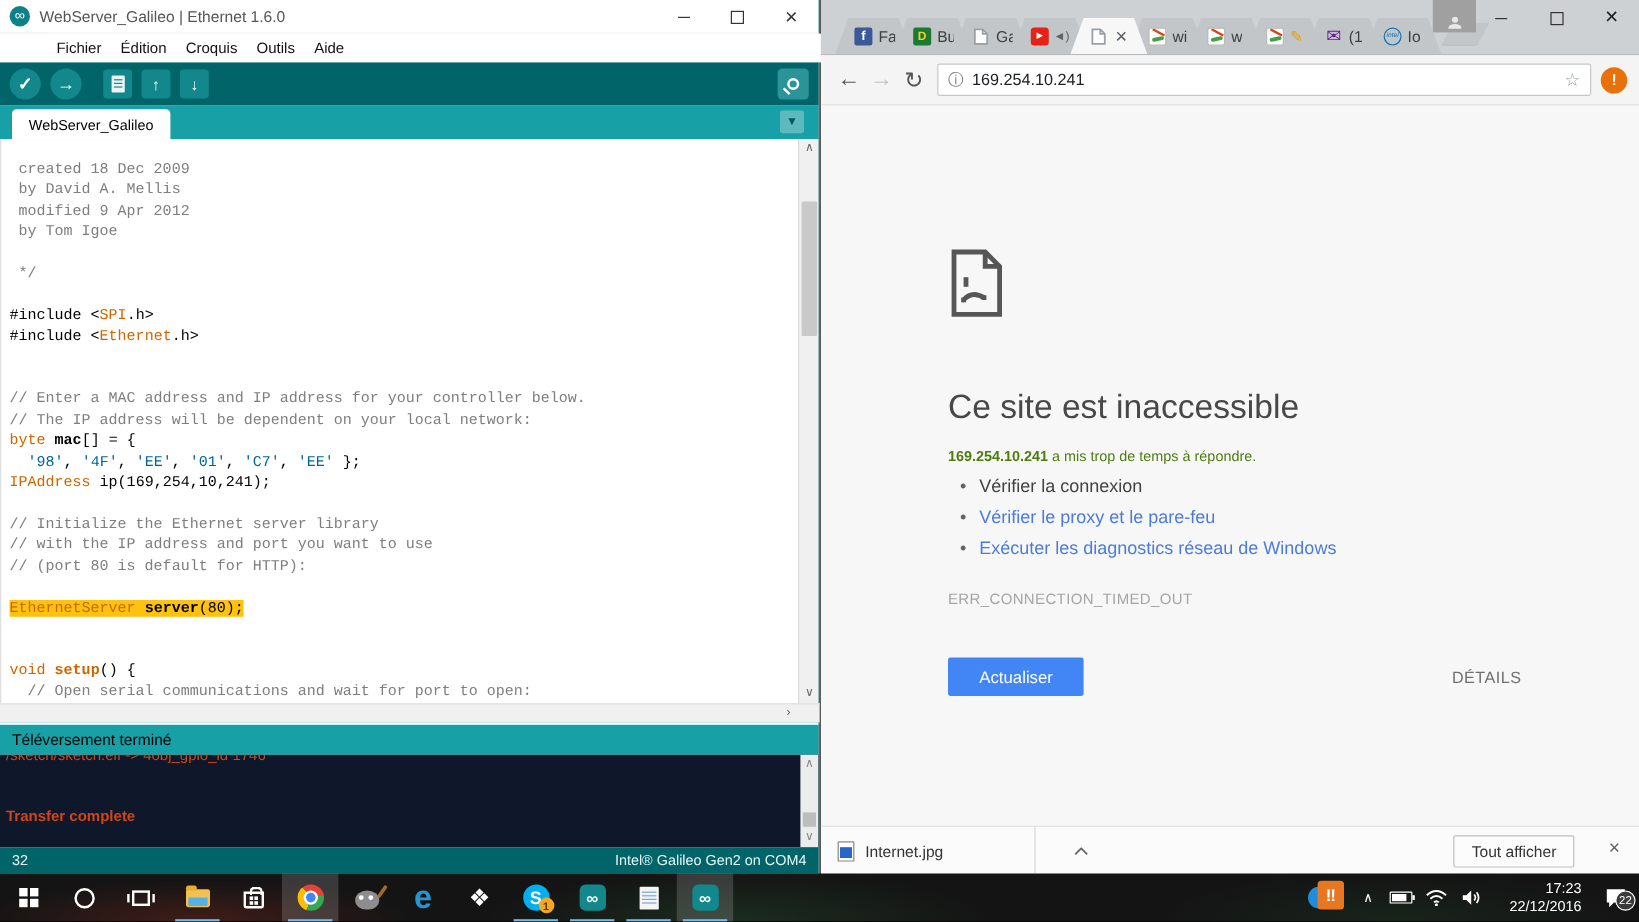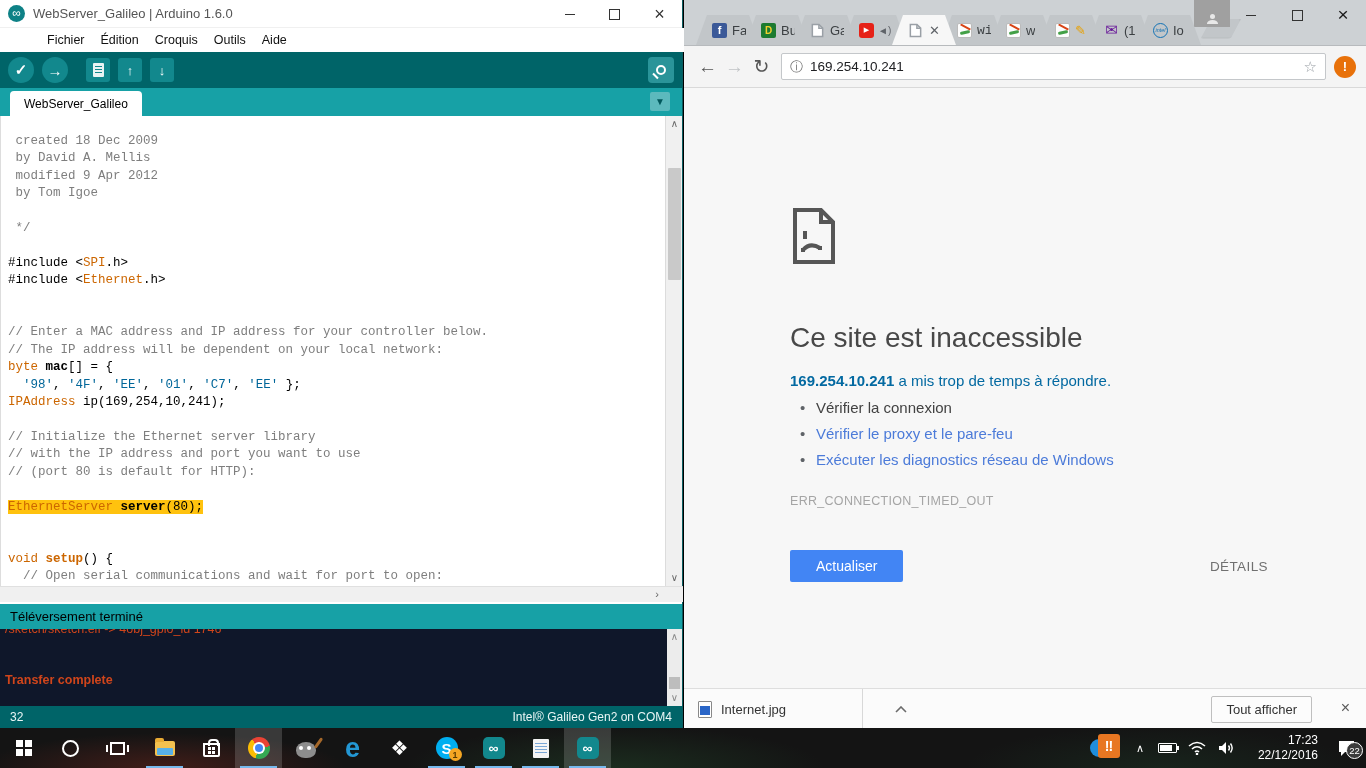--- a/index.html
+++ b/index.html
@@ -92,21 +92,21 @@
   .nav.disabled { color:#c0c3c6; }
   .omnibox { flex:1; height:27px; background:#fff; border:1px solid #c4c7ca; border-radius:2px; margin:0 8px 0 6px; display:flex; align-items:center; padding:0 8px; }
   .info-i { font-size:13px; color:#757575; margin-right:7px; }
   .url { font-size:13.5px; color:#202124; flex:1; }
   .star { font-size:15px; color:#9aa0a6; }
   .menu-orange { width:22px; height:22px; border-radius:50%; background:#e8710a; color:#fff; display:flex; align-items:center; justify-content:center; font-size:13px; font-weight:bold; }
 
   .cr-content { position:absolute; left:0; top:88px; width:100%; height:600px; background:#f7f7f7; }
   .err-wrap { position:absolute; left:106px; top:118px; width:478px; }
   .err-title { margin-top:52px; font-size:28px; font-weight:400; color:#484848; }
-  .err-msg { margin-top:18px; font-size:15px; color:#0369a1; }
+  .err-msg { margin-top:18px; font-size:12px; color:#4d7c0f; }
   .err-msg b { font-weight:bold; }
   .err-intro { margin-top:24px; font-size:15px; color:#4e4e4e; }
   .err-list { margin:10px 0 0 26px; list-style:none; }
   .err-list li { font-size:15px; color:#424242; margin-bottom:9px; position:relative; }
   .err-list li::before { content:"•"; position:absolute; left:-16px; color:#5f6368; }
   .err-list li.link { color:#4c7bd9; }
   .err-code { margin-top:26px; font-size:12.5px; color:#a5a5a5; letter-spacing:0.3px; }
   .err-actions { margin-top:42px; display:flex; align-items:center; justify-content:space-between; }
   .reload-btn { background:#4285f4; color:#fff; border:none; border-radius:2px; font-size:14px; padding:8px 26px; font-family:"Liberation Sans",sans-serif; }
   .details-link { font-size:13.5px; color:#707070; letter-spacing:0.4px; }
@@ -173,21 +173,21 @@
   .action-badge { position:absolute; right:3px; bottom:4px; min-width:17px; height:17px; background:#3b3b3b; border:1px solid #fff; border-radius:50%; color:#fff; font-size:9.5px; display:flex; align-items:center; justify-content:center; }
 </style>
 </head>
 <body>
 
 <div id="screen">
 
   <div id="arduino">
     <div class="ar-titlebar">
       <span class="ar-appicon"></span>
-      <span class="ar-title">WebServer_Galileo | Arduino 1.6.0</span>
+      <span class="ar-title">WebServer_Galileo | Ethernet 1.6.0</span>
       <div class="winbtns">
         <span class="winbtn wb-min"></span>
         <span class="winbtn wb-max"></span>
         <span class="winbtn wb-close"></span>
       </div>
     </div>
     <div class="ar-menubar">
       <span class="ar-menu-item">Fichier</span>
       <span class="ar-menu-item">Édition</span>
       <span class="ar-menu-item">Croquis</span>
@@ -269,21 +269,21 @@
             <span class="tab-audio">◄)</span>
           </div>
           <div class="tab active" style="z-index: 50;">
             <span class="shape"></span>
             <svg class="fi" width="14" height="16" viewBox="0 0 14 16">
               <path d="M1.5 1.5 h7 l4 4 v9 h-11 z" fill="#fff" stroke="#9aa0a6" stroke-width="1.6"></path>
               <path d="M8.5 1.5 v4 h4" fill="none" stroke="#9aa0a6" stroke-width="1.6"></path>
             </svg>
             <span class="tab-close">✕</span>
           </div>
-          <div class="tab" style="z-index: 35; font-family: Liberation Mono, monospace;">
+          <div class="tab" style="z-index: 35;">
             <span class="shape"></span>
             <span class="fi dr"></span>
             <span class="tab-label">wi</span>
           </div>
           <div class="tab" style="z-index: 34;">
             <span class="shape"></span>
             <span class="fi dr"></span>
             <span class="tab-label">w</span>
           </div>
           <div class="tab" style="z-index: 33;">

